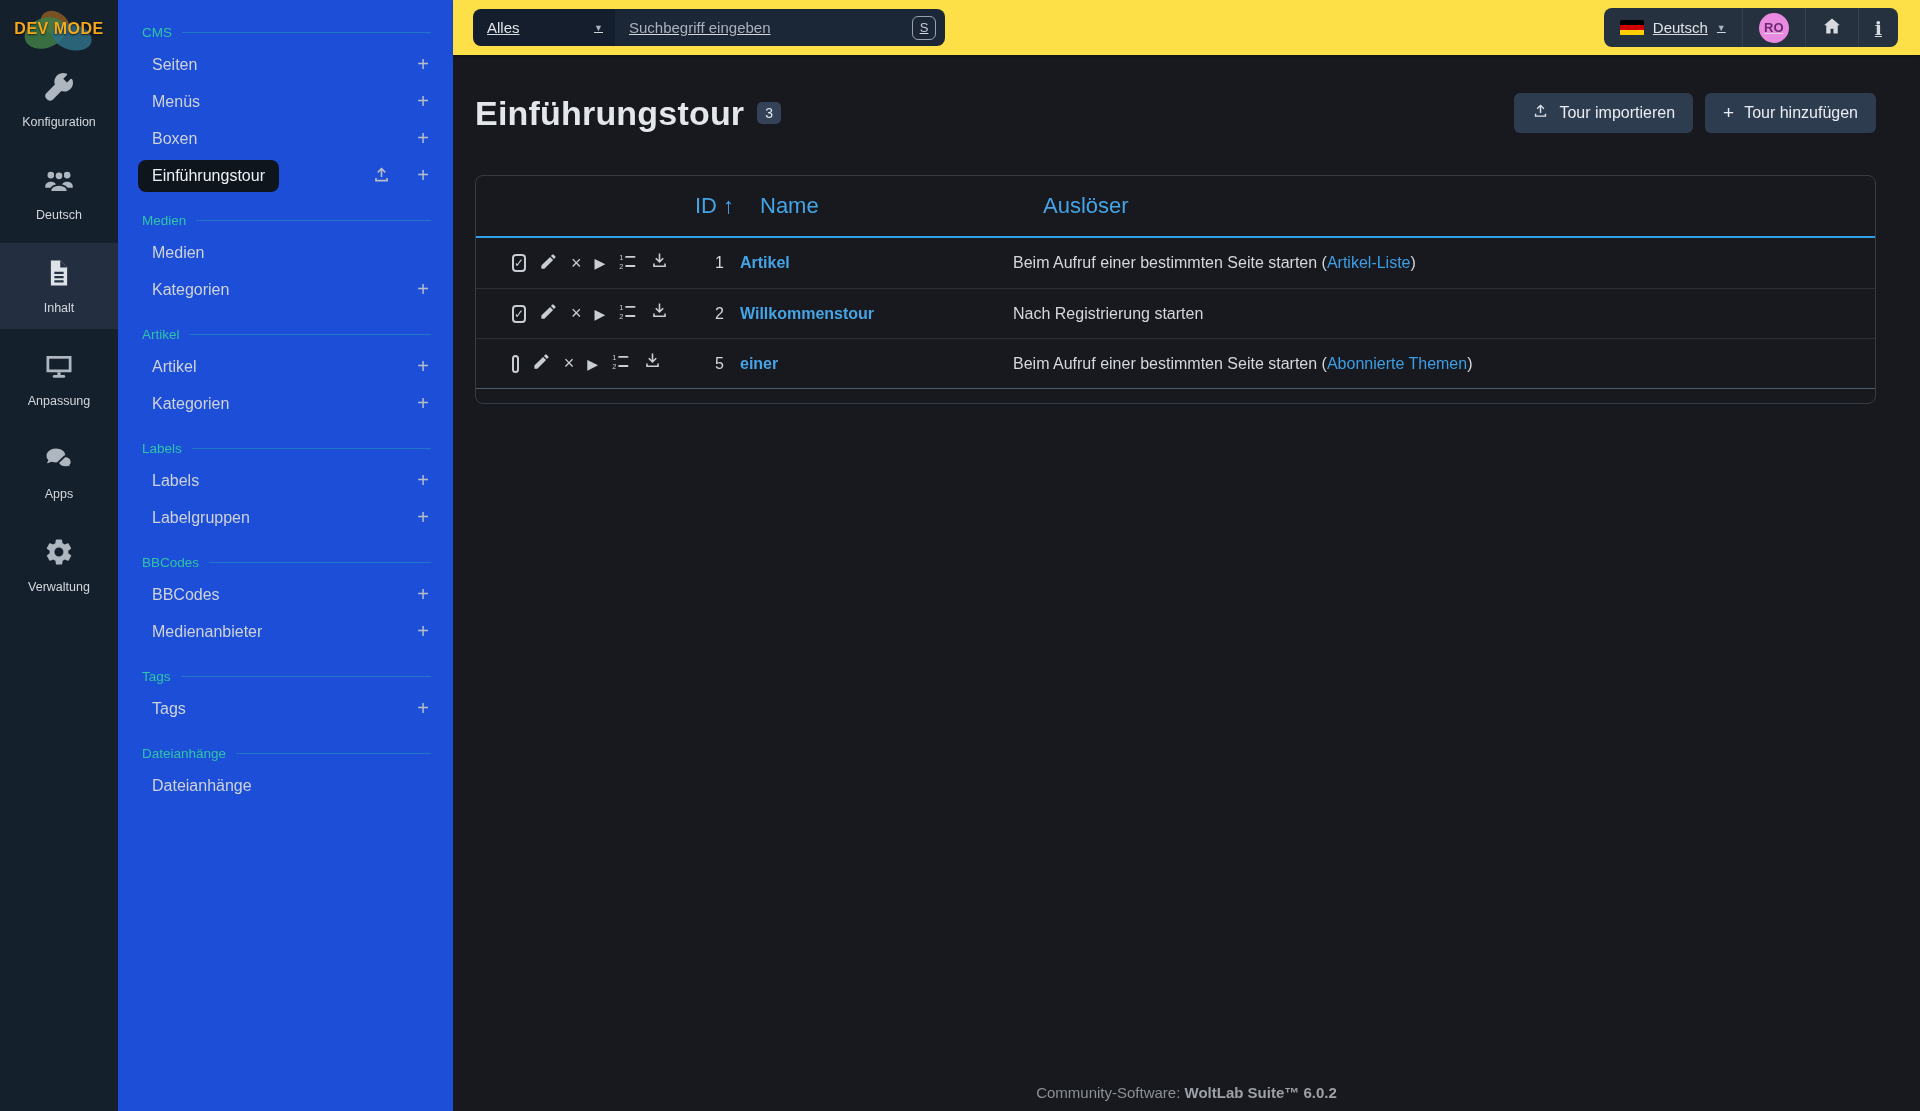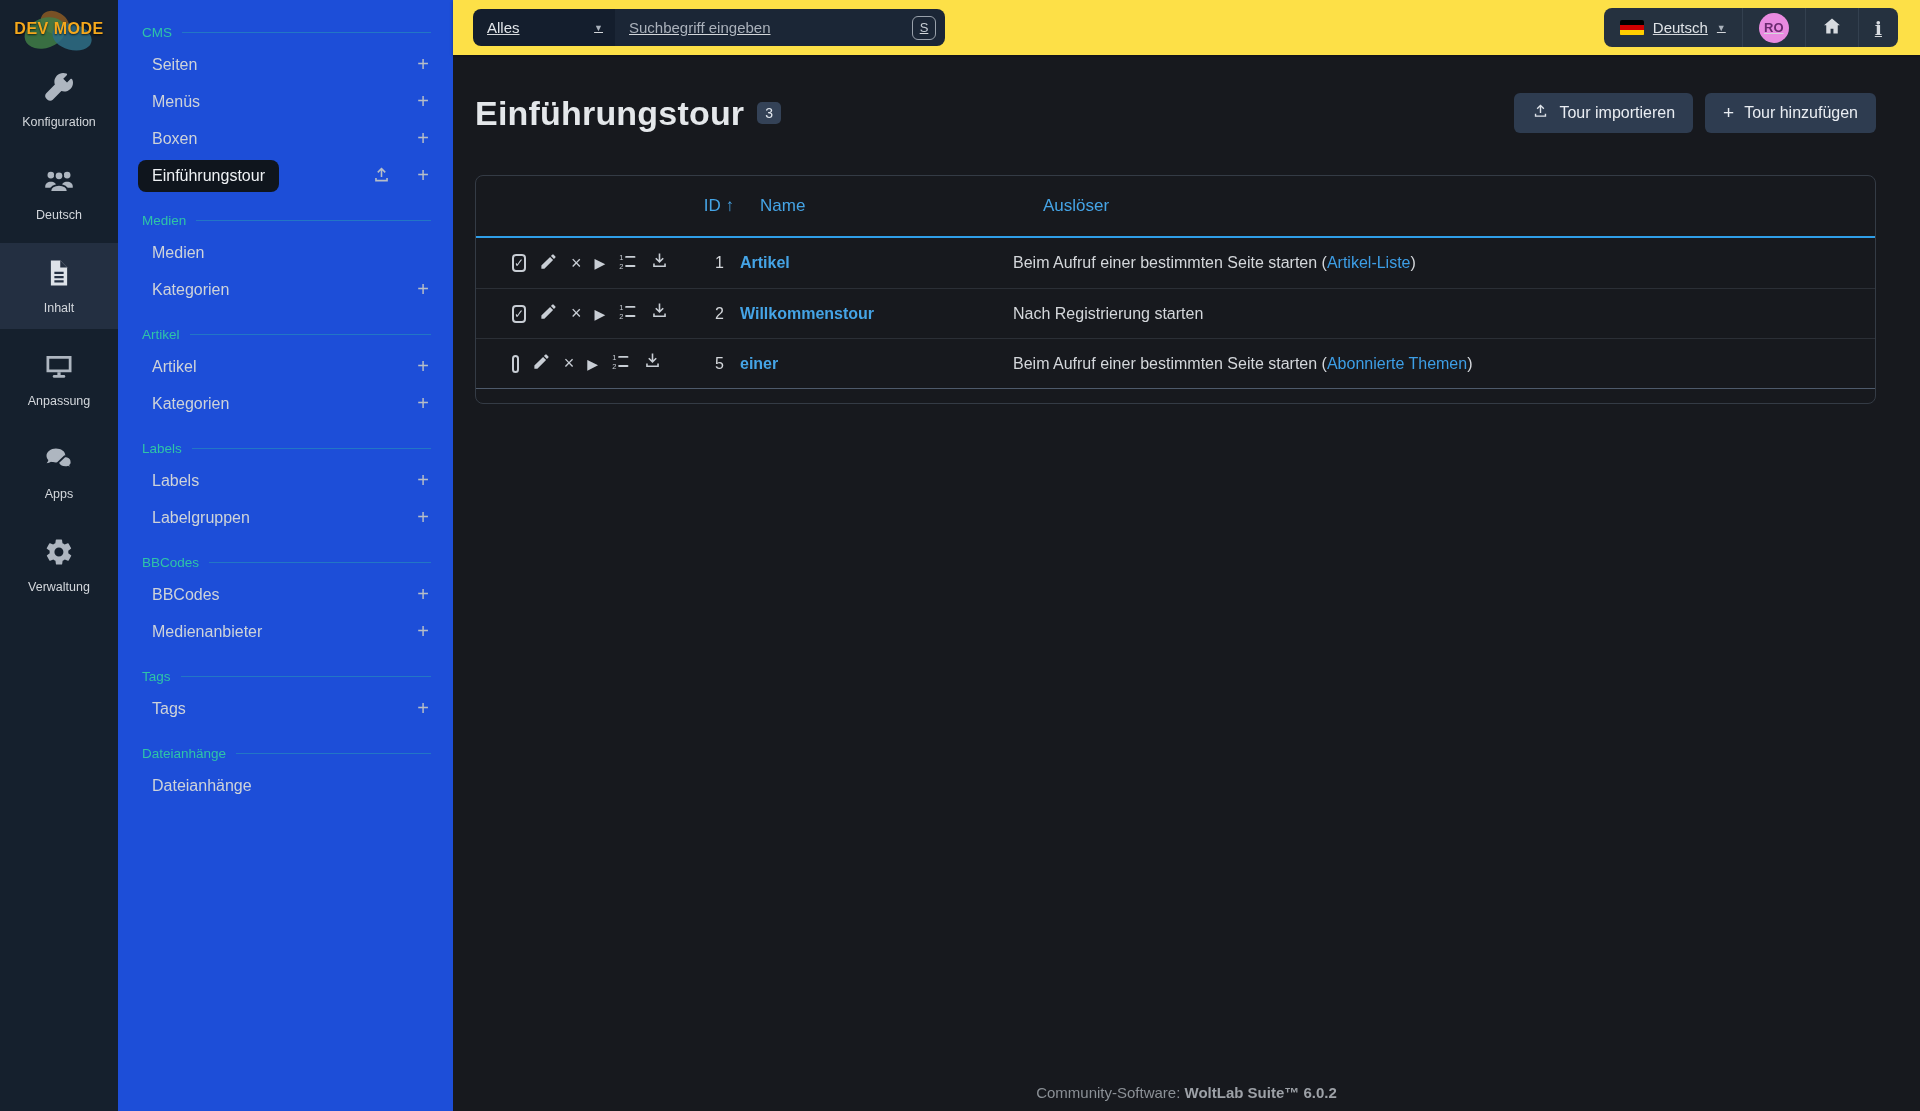--- a/index.html
+++ b/index.html
@@ -60,21 +60,21 @@
   .page-title { font-size:34px; font-weight:bold; color:#e4e7ea; letter-spacing:.2px; }
   .badge { margin-left:13px; background:#344257; color:#e2e7ee; font-size:14px; border-radius:5px; padding:3px 8px; }
   .head-sp { flex:1; }
   .btn { height:40px; background:#2e3c50; color:#e9edf2; font-size:16px; border:none; border-radius:6px; display:flex; align-items:center; gap:10px; padding:15px 18px; cursor:pointer; font-family:"Liberation Sans", sans-serif; }
   .btn + .btn { margin-left:12px; }
   .btn svg { width:17px; height:17px; fill:#dfe4ea; }
   .btn .plus-g { font-size:19px; font-weight:400; }
   
   .tbl { margin-top:42px; border:1px solid #343b45; border-radius:8px; padding-bottom:14px; }
   .trow { display:grid; grid-template-columns:150px 46px 257px 1fr; column-gap:16px; padding:0 24px 0 36px; align-items:center; }
-  .thead { height:62px; color:#45a4e6; font-size:17px; border-bottom:2px solid #2f9ee8;gap:26px; }
+  .thead { height:62px; color:#45a4e6; font-size:22px; border-bottom:2px solid #2f9ee8;gap:26px; }
   .th-id { text-align:right; }
   .tbody .trow { height:50px; font-size:16px; color:#d4d7db; }
   .tbody .trow + .trow { border-top:1px solid #2b2f36; }
   .tbody { border-bottom:1px solid #4e5a6b; }
   .cell-icons { display:flex; align-items:center; gap:13px; color:#c9ced5; }
   .cell-icons svg { width:19px; height:19px; fill:currentColor; }
   .cb { width:18px; height:18px; border:2px solid #c8cdd4; border-radius:4px; font-size:12px; display:flex; align-items:center; justify-content:center; cursor:pointer; color:#c8cdd4; }
   .x-ic { font-size:18px; cursor:pointer; }
   .play-ic { font-size:14px; cursor:pointer; }
   .cell-id { text-align:right; }

